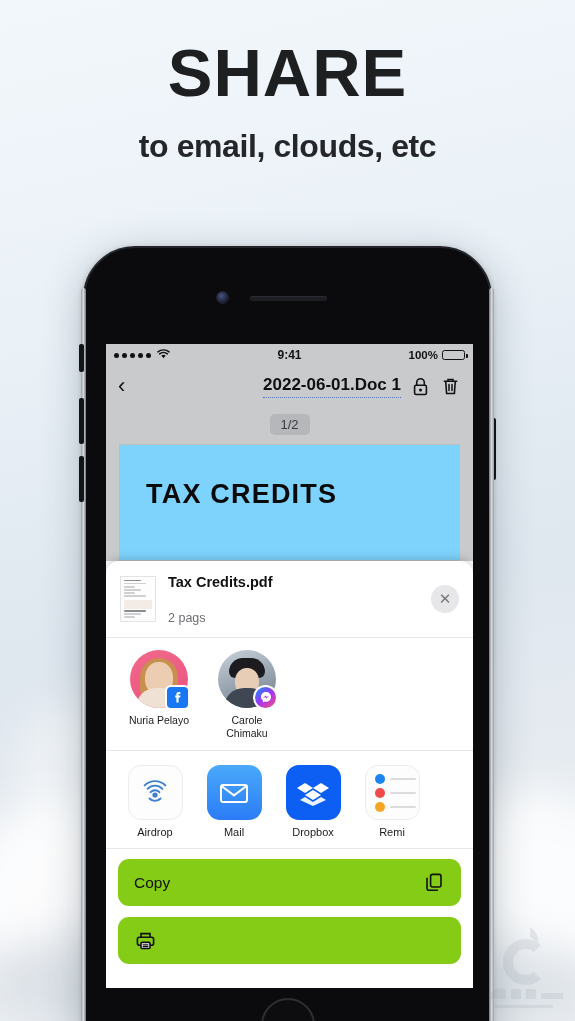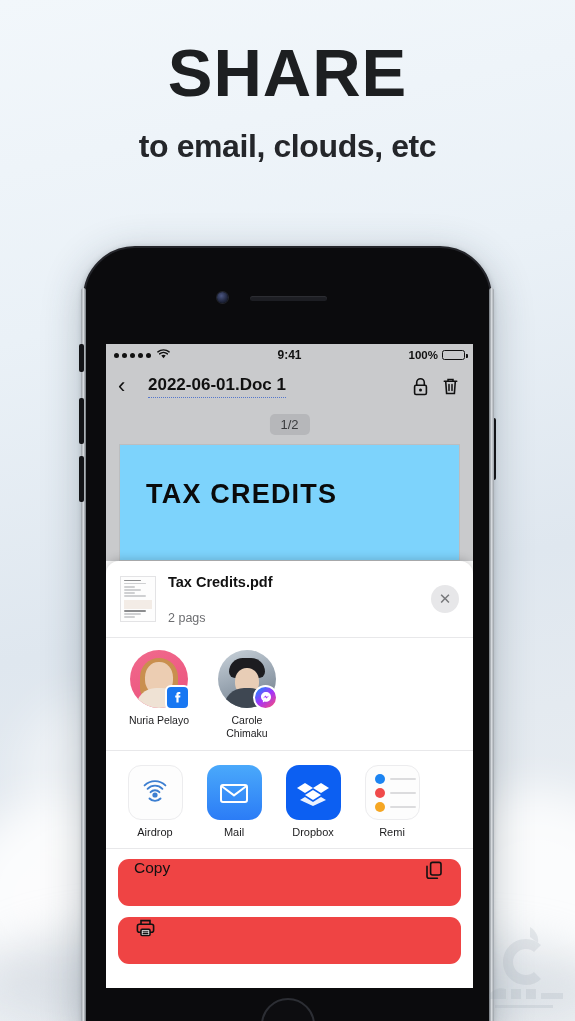--- a/index.html
+++ b/index.html
@@ -143,21 +143,21 @@
   
   .navbar {
     height: 40px;
     background: #c9cacc;
     display: flex;
     align-items: center;
     padding: 0 12px;
     gap: 8px;
   }
   .nav-back { font-size: 22px; font-weight: 300; color: #111; line-height: 1; width: 22px; }
-  .nav-title-wrap { flex: 1; text-align: left; }
+  .nav-title-wrap { flex: 1; text-align: right; }
   .nav-title {
     font-size: 17px; font-weight: bold; color: #101010;
     border-bottom: 1.5px dotted #5577cc;
     padding-bottom: 2px; display: inline-block;
   }
   .nav-icon { width: 22px; height: 24px; display: flex; align-items: center; justify-content: center; }
 
   
   .doc-area { background: #c9cacc; height: 155px; position: relative; }
   .page-badge {
@@ -289,24 +289,24 @@
   .ic-reminders { background: #fdfdfd; border: 1px solid #ececee; flex-direction: column; gap: 4px; padding: 8px 0 8px 9px; align-items: flex-start; justify-content: center; }
   .rem-line { display: flex; align-items: center; gap: 5px; }
   .rem-dot { width: 10px; height: 10px; border-radius: 50%; }
   .rem-bar { width: 26px; height: 2px; background: #dcdcde; border-radius: 1px; }
 
   .app-name { margin-top: 6px; font-size: 11px; color: #1c1c1e; white-space: nowrap; }
 
   
   .actions { padding: 10px 12px 0 12px; }
   .action-row {
-    background: #ef4444;
+    background: #84cc16;
     border-radius: 11px;
     height: 47px;
-    display: flex; align-items: flex-start;
+    display: flex; align-items: center;
     padding: 0 16px;
     margin-bottom: 11px;
   }
   .action-label { flex: 1; font-size: 15.5px; color: #111; }
   .action-icon { width: 22px; height: 22px; display: flex; align-items: center; justify-content: center; }
 
   
   .watermark {
     position: absolute;
     right: 6px; bottom: 4px;

